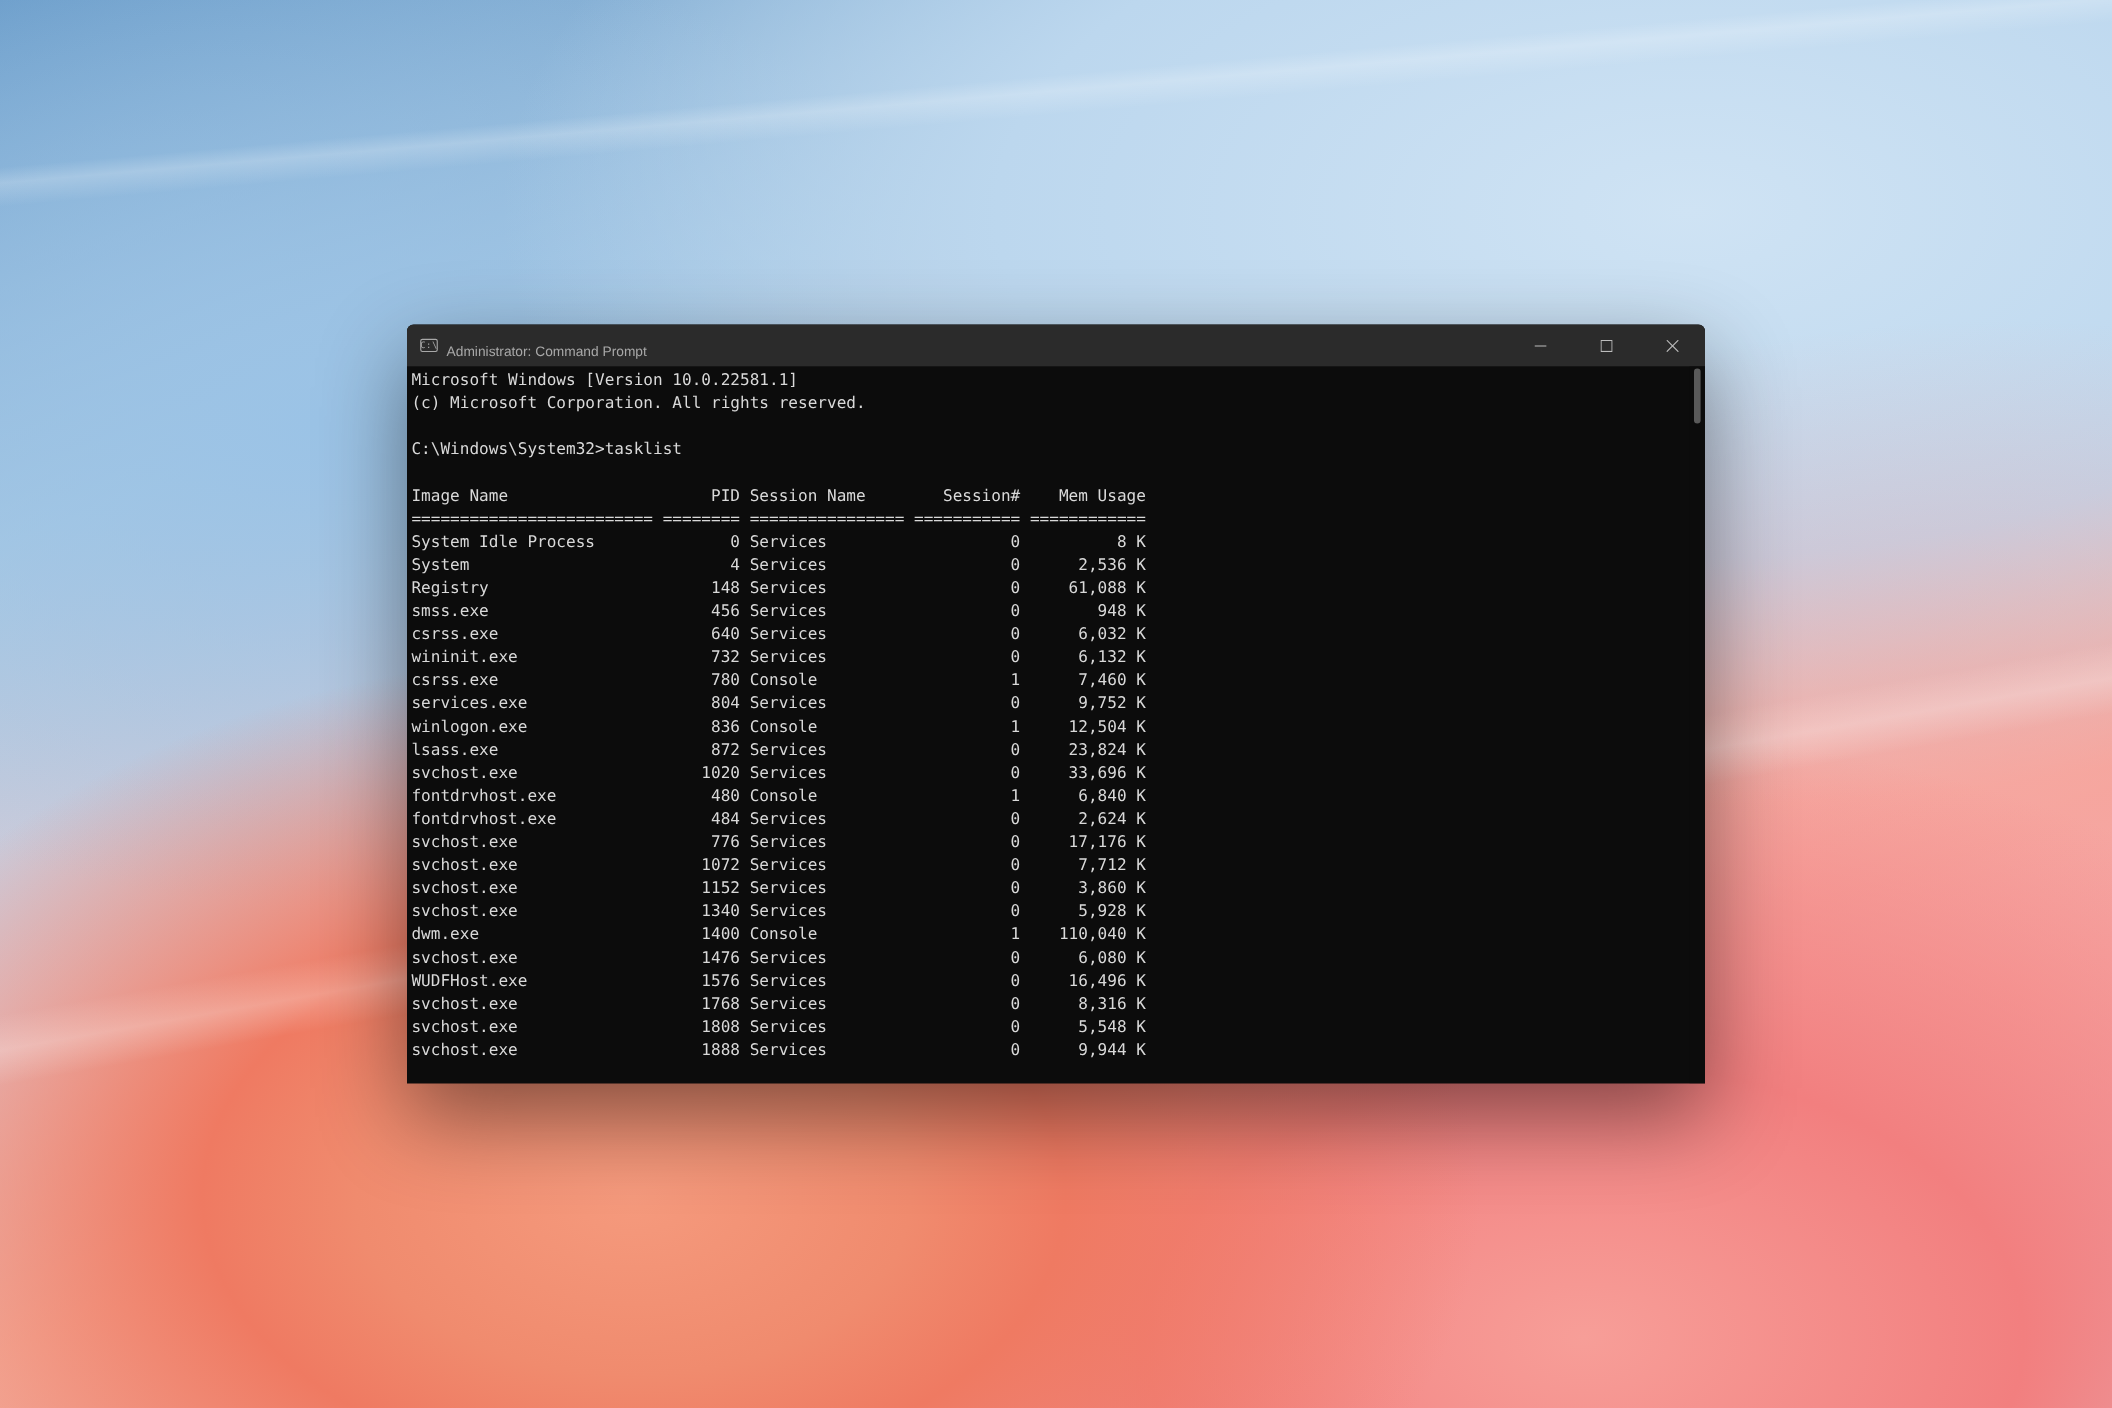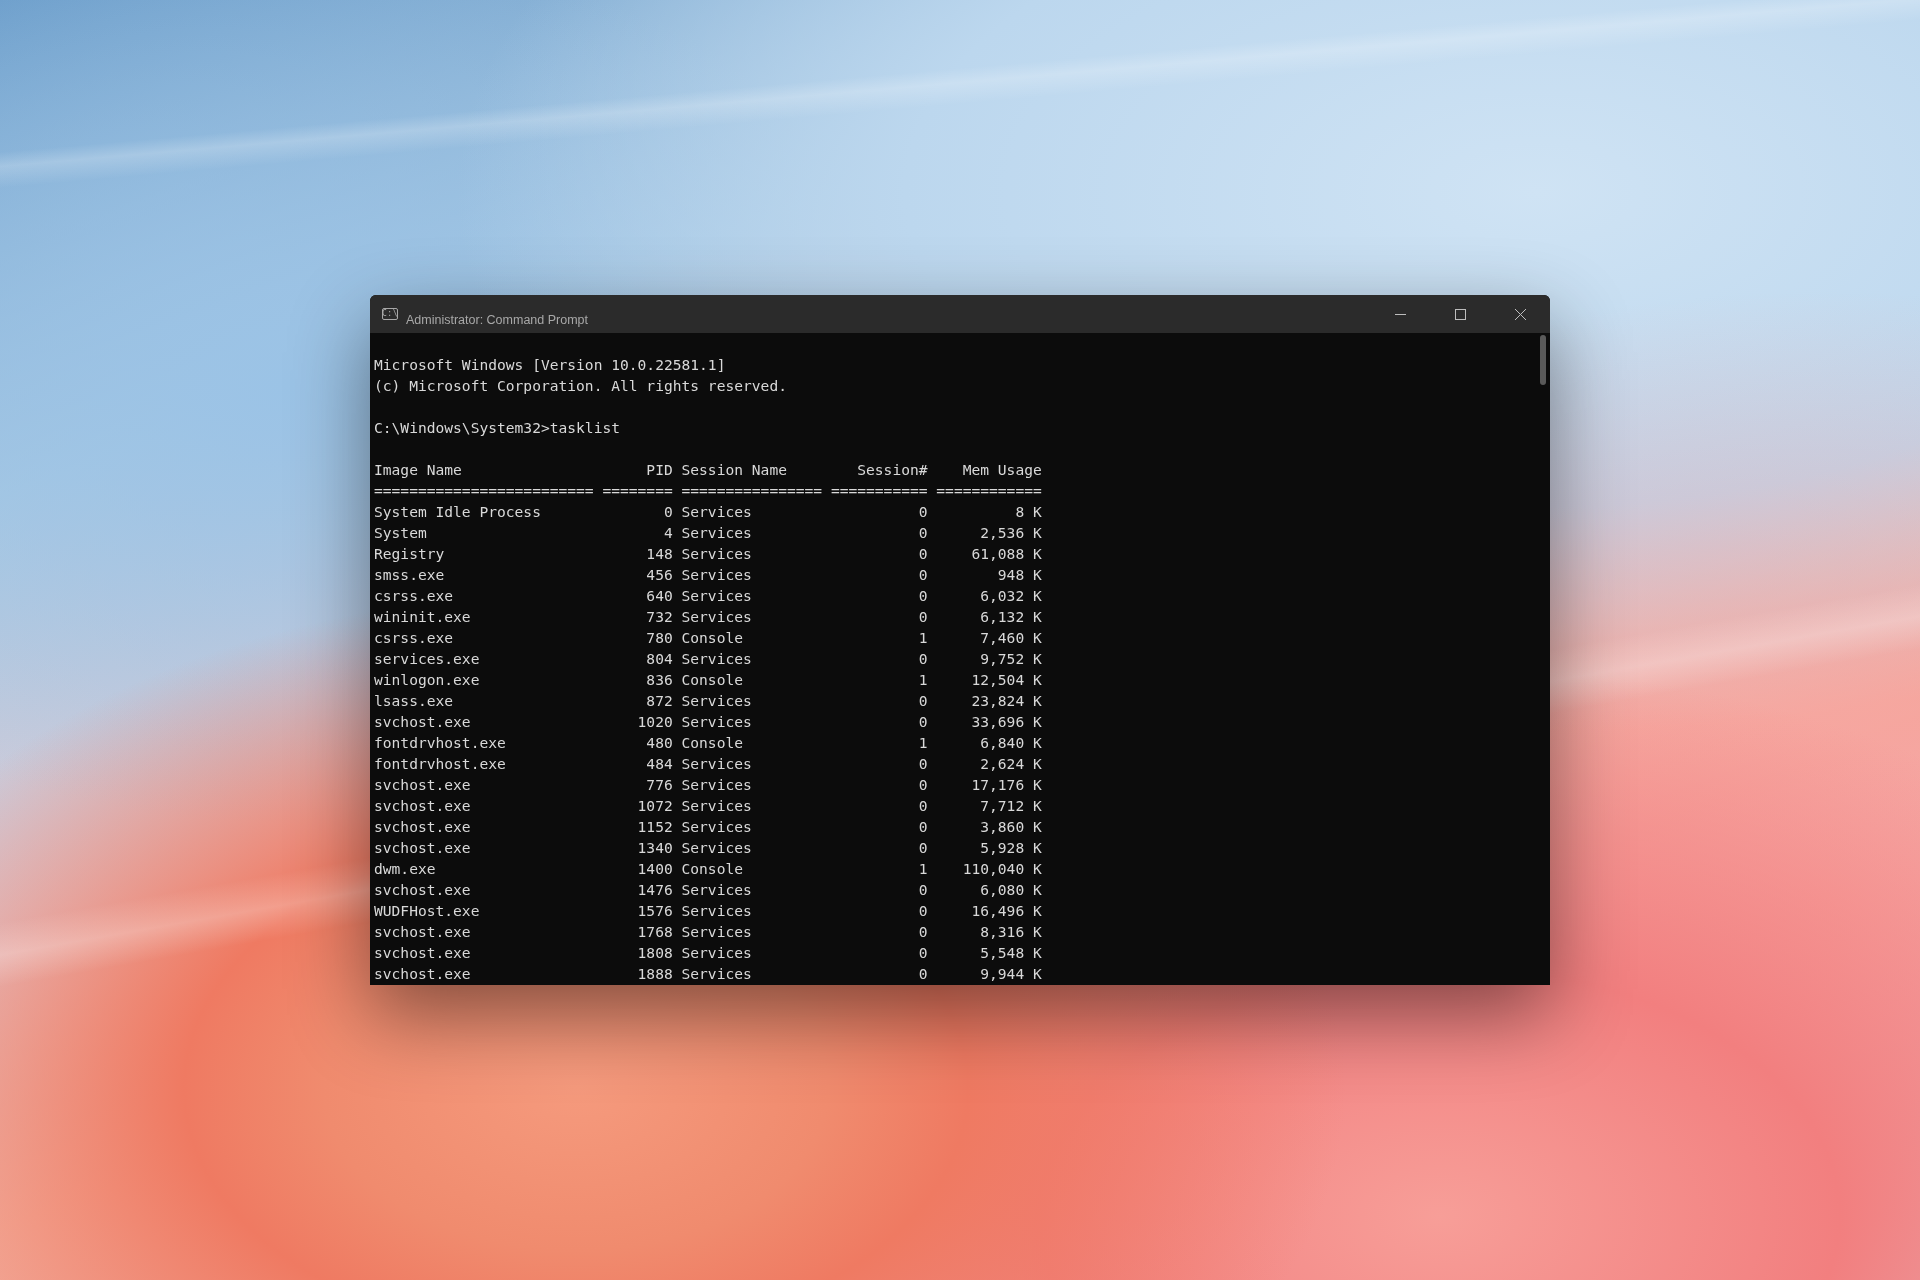--- a/index.html
+++ b/index.html
@@ -78,21 +78,20 @@
     font-family: Consolas, "Lucida Console", monospace;
     font-size: 14.6px;
     line-height: 21px;
     color: #d9d9d9;
     padding: 2px 4px 2px 4px;
     overflow: hidden;
   }
   .client pre {
     font: inherit;
     white-space: pre;
-    margin-top: 19px;
   }
   .scrollbar {
     position: absolute;
     top: 0; right: 0;
     width: 14px;
     height: 100%;
     background: #0c0c0c;
   }
   .scroll-thumb {
     position: absolute;

